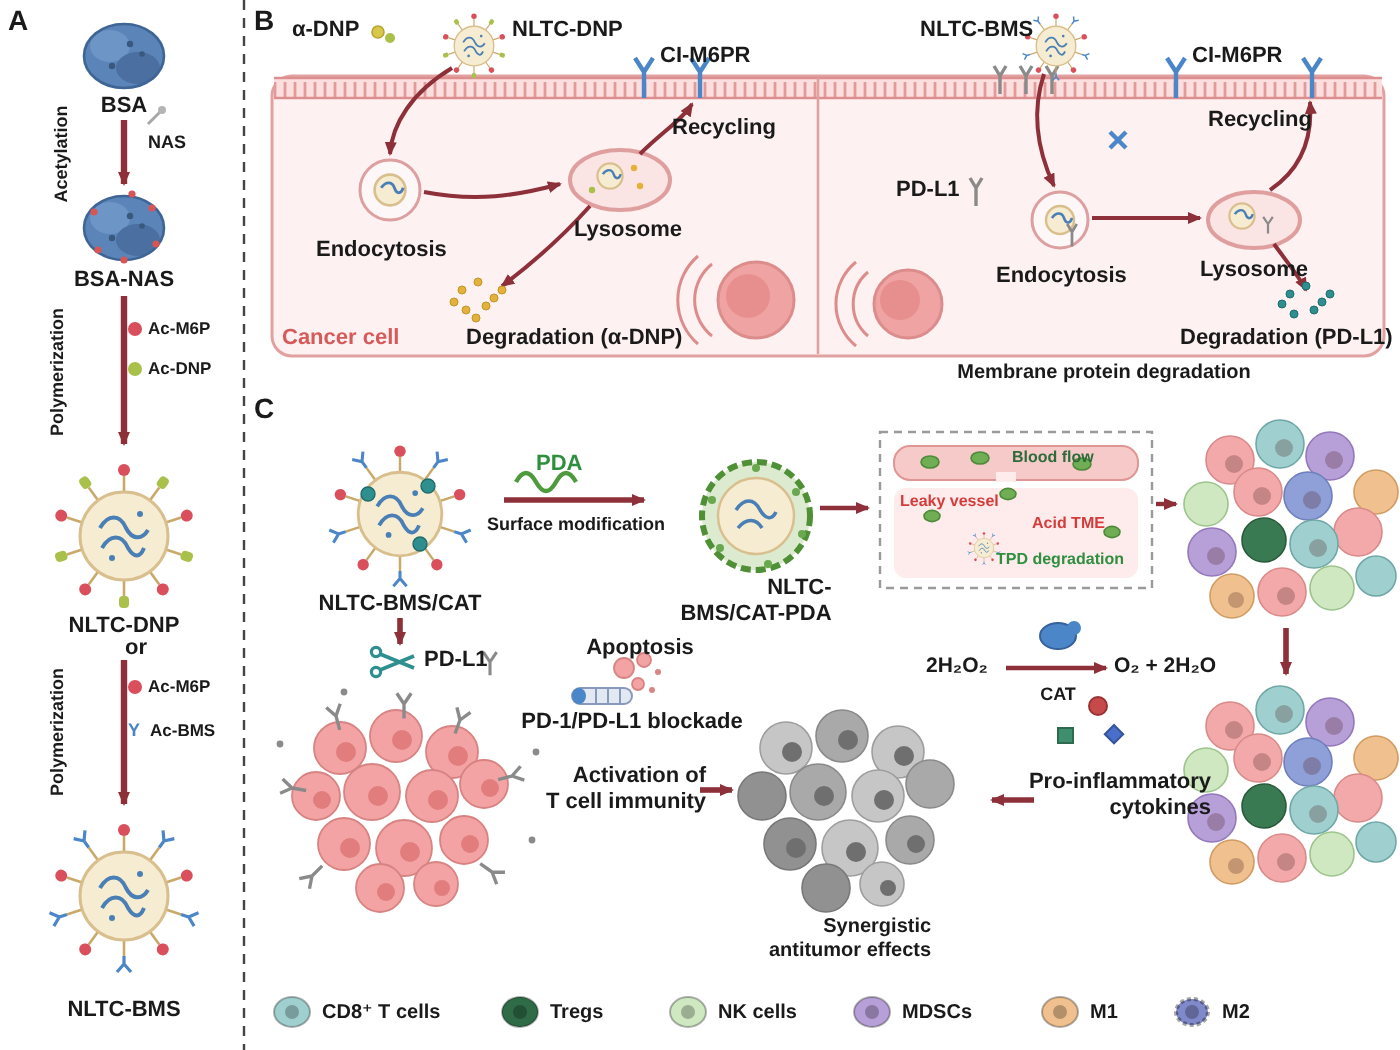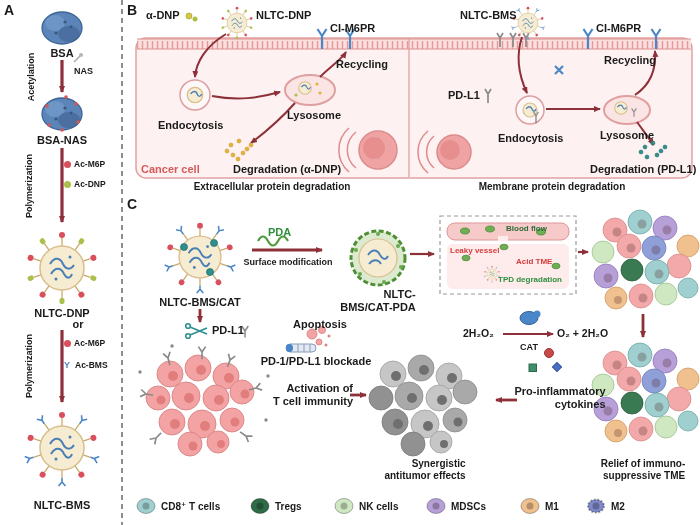--- a/index.html
+++ b/index.html
@@ -437,42 +437,41 @@
 <div class="t rot" style="left:29px;top:186px;font-size:9px">Polymerization</div>
 <div class="acl" style="left:64px;top:159px">
       <span class="ic ic-m6p"></span>
       <span>Ac-M6P</span>
     </div>
 <div class="acl" style="left:64px;top:179px">
       <span class="ic ic-dnp"></span>
       <span>Ac-DNP</span>
     </div>
 <div class="t c" style="left:62px;top:307px">NLTC-DNP</div>
-<div class="t c" style="left:78px;top:318px">or</div>
+<div class="t c" style="left:68px;top:318px">or</div>
 <div class="t rot" style="left:29px;top:366px;font-size:9px">Polymerization</div>
 <div class="acl" style="left:64px;top:338px">
       <span class="ic ic-m6p"></span>
       <span>Ac-M6P</span>
     </div>
 <div class="acl" style="left:64px;top:360px">
       <span class="ic ic-bms"></span>
       <span>Ac-BMS</span>
     </div>
 <div class="t c" style="left:62px;top:499px">NLTC-BMS</div>
 
 <div class="t pl" style="left:127px;top:2px">B</div>
 <div class="t" style="left:146px;top:9px">α-DNP</div>
 <div class="t" style="left:256px;top:9px">NLTC-DNP</div>
 <div class="t" style="left:330px;top:22px">CI-M6PR</div>
 <div class="t" style="left:336px;top:58px">Recycling</div>
 <div class="t" style="left:158px;top:119px">Endocytosis</div>
 <div class="t" style="left:287px;top:109px">Lysosome</div>
 <div class="t redtx" style="left:141px;top:163px">Cancer cell</div>
 <div class="t" style="left:233px;top:163px">Degradation (α-DNP)</div>
-<div class="t c cap" style="left:272px;top:181px">Extracellular protein degradation</div>
 <div class="t" style="left:460px;top:9px">NLTC-BMS</div>
 <div class="t" style="left:596px;top:22px">CI-M6PR</div>
 <div class="t" style="left:604px;top:54px">Recycling</div>
 <div class="t" style="left:448px;top:89px">PD-L1</div>
 <div class="t" style="left:498px;top:132px">Endocytosis</div>
 <div class="t" style="left:600px;top:129px">Lysosome</div>
 <div class="t" style="left:590px;top:163px">Degradation (PD-L1)</div>
 <div class="t c cap" style="left:552px;top:181px">Membrane protein degradation</div>
 
 <div class="t pl" style="left:127px;top:196px">C</div>
@@ -498,24 +497,20 @@
   <div class="ln">cytokines</div>
 </div>
 <div class="t c" style="left:313px;top:382px">
   <div class="ln">Activation of</div>
   <div class="ln">T cell immunity</div>
 </div>
 <div class="t c cap" style="left:425px;top:458px">
   <div class="ln">Synergistic</div>
   <div class="ln">antitumor effects</div>
 </div>
-<div class="t c cap" style="left:643px;top:458px">
-  <div class="ln">Relief of immuno-</div>
-  <div class="ln">suppressive TME</div>
-</div>
 
 <div class="lg" style="left:136px">
   <svg width="20" height="16">
         <ellipse cx="10" cy="8" rx="9" ry="7.5" stroke="rgba(0,0,0,.3)" fill="#9fd0cf"></ellipse>
         <circle cx="10" cy="8" r="3.5" fill="rgba(0,0,0,.25)"></circle>
       </svg>
   <span>CD8⁺ T cells</span>
 </div>
 <div class="lg" style="left:250px">
   <svg width="20" height="16">

